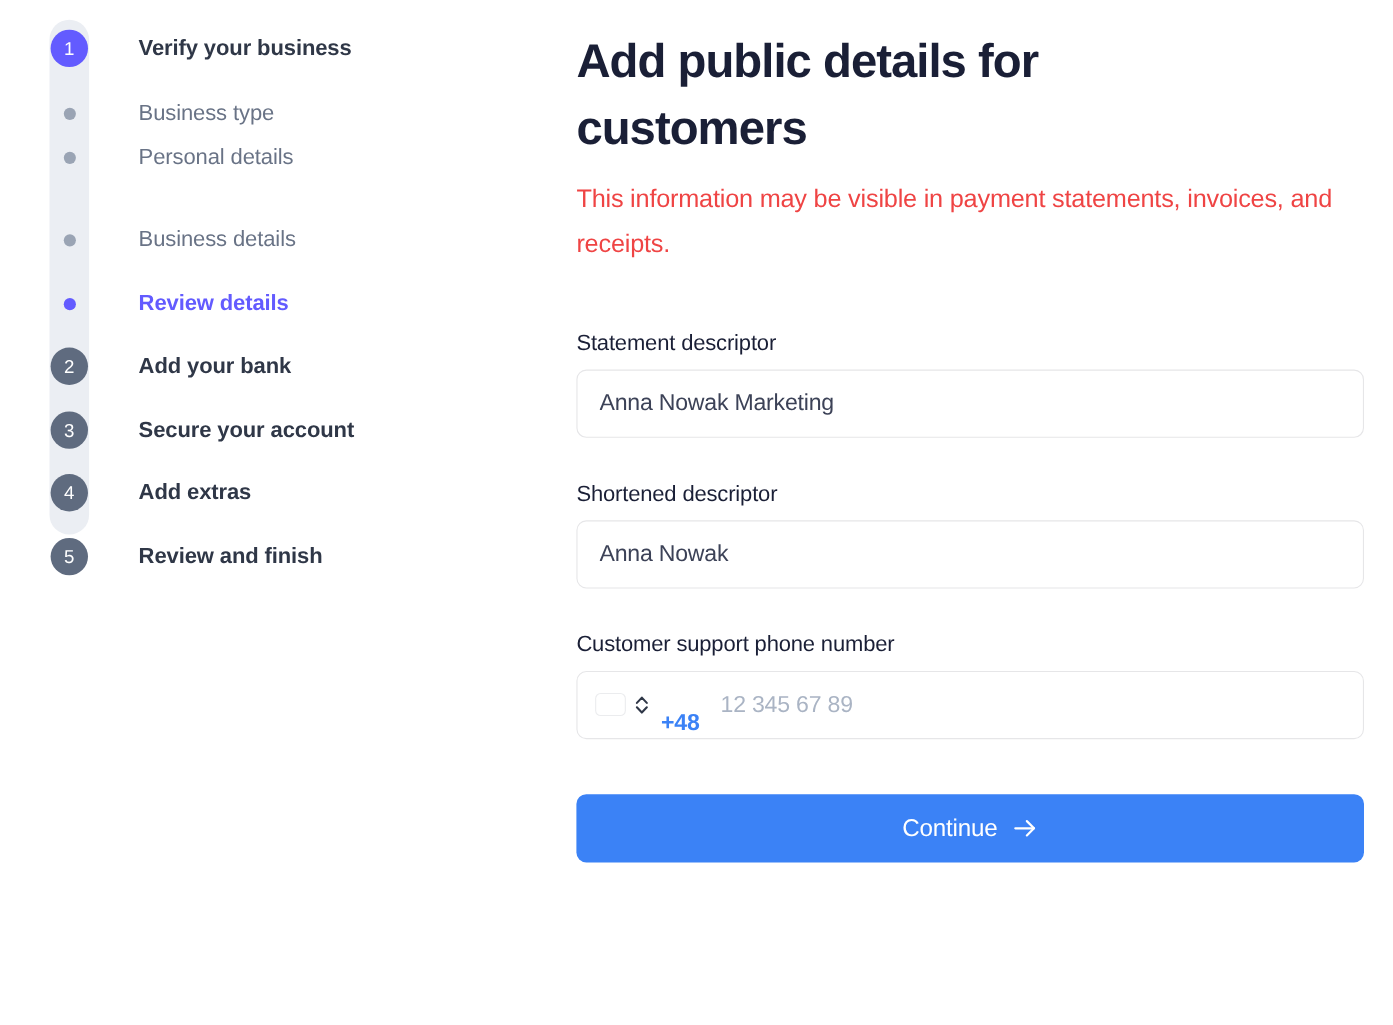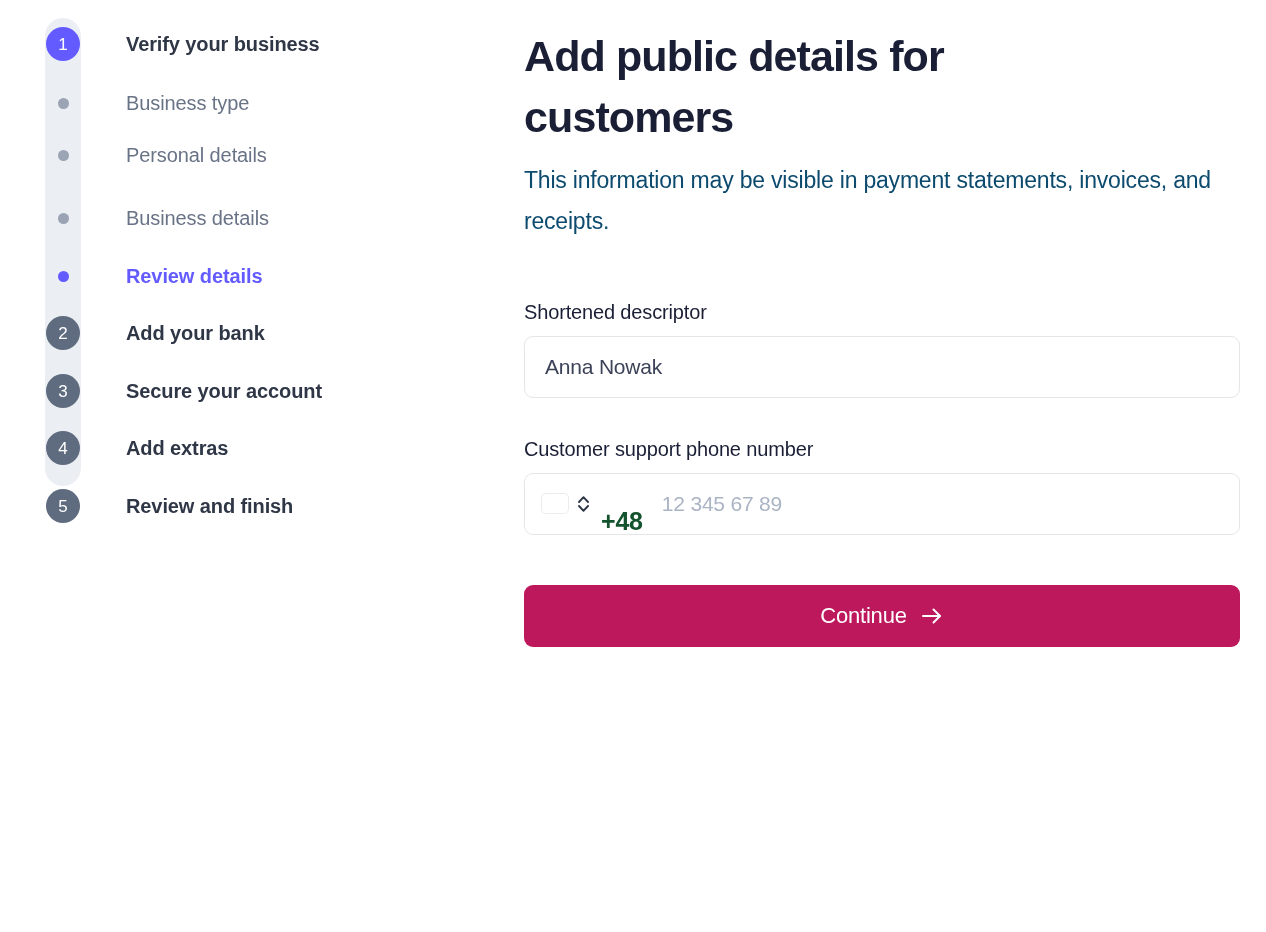--- a/index.html
+++ b/index.html
@@ -124,21 +124,21 @@
     color: #1a1f36;
     letter-spacing: -0.9px;
     max-width: 520px;
   }
 
   .page-subtitle {
     margin-top: 12px;
     font-size: 23px;
     line-height: 1.8;
     font-weight: 400;
-    color: #0c4a6e;
+    color: #ef4444;
     letter-spacing: -0.2px;
     max-width: 700px;
   }
 
   .form {
     margin-top: 58px;
   }
 
   .field { margin-bottom: 40px; }
   .field.phone-field { margin-bottom: 50px; }
@@ -201,44 +201,44 @@
   .flag .flag-bottom { height: 50%; background: #e8544d; }
 
   .chevrons {
     display: block;
     width: 13px;
     height: 20px;
   }
 
   .dial-code {
     margin-left: 11px;
-    font-size: 25px;
+    font-size: 21px;
     font-weight: 700;
-    color: #14532d;
+    color: #3b82f6;
     letter-spacing: -0.2px;
     margin-top: 35px;
   }
 
   .phone-number-input {
     flex: 1;
     margin-left: 19px;
     border: none;
     outline: none;
     background: transparent;
     font-family: "Liberation Sans", sans-serif;
     font-size: 21px;
     color: #1d4ed8;
     letter-spacing: -0.2px;
   }
   .phone-number-input::placeholder { color: #aab4c4; }
 
   .continue-button {
     width: 716px;
     height: 62px;
-    background: #be185d;
+    background: #3b82f6;
     border: none;
     border-radius: 9px;
     color: #ffffff;
     font-family: "Liberation Sans", sans-serif;
     font-size: 22px;
     font-weight: 400;
     letter-spacing: -0.2px;
     cursor: pointer;
     display: flex;
     align-items: center;
@@ -268,21 +268,21 @@
         <span class="step-label">Verify your business</span>
       </div>
 
       <div class="step-row" style="top:85px;text-align:center;">
         <div class="marker-col">
           <span class="sub-dot"></span>
         </div>
         <span class="sub-label">Business type</span>
       </div>
 
-      <div class="step-row" style="top:137px;">
+      <div class="step-row" style="top:125px;">
         <div class="marker-col">
           <span class="sub-dot"></span>
         </div>
         <span class="sub-label">Personal details</span>
       </div>
 
       <div class="step-row" style="top:200px;">
         <div class="marker-col">
           <span class="sub-dot"></span>
         </div>
@@ -327,20 +327,24 @@
     </div>
   </nav>
 
   <main class="content">
 
     <h1 class="page-title">Add public details for customers</h1>
     <p class="page-subtitle">This information may be visible in payment statements, invoices, and receipts.</p>
 
     <form class="form">
 
+      <div class="field">
+        <label class="field-label">Statement descriptor</label>
+        <input class="text-input" type="text" value="Anna Nowak Marketing" style="">
+      </div>
 
       <div class="field">
         <label class="field-label">Shortened descriptor</label>
         <input class="text-input" type="text" value="Anna Nowak" style="">
       </div>
 
       <div class="field phone-field">
         <label class="field-label">Customer support phone number</label>
         <div class="phone-input">
 

